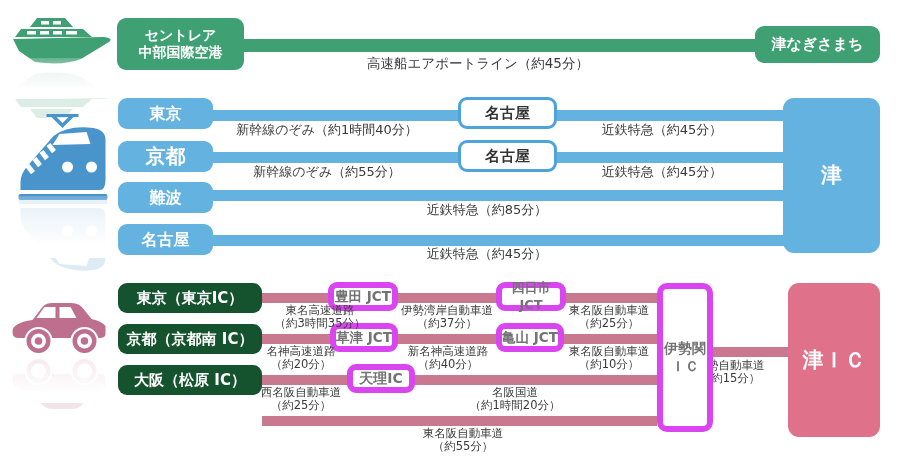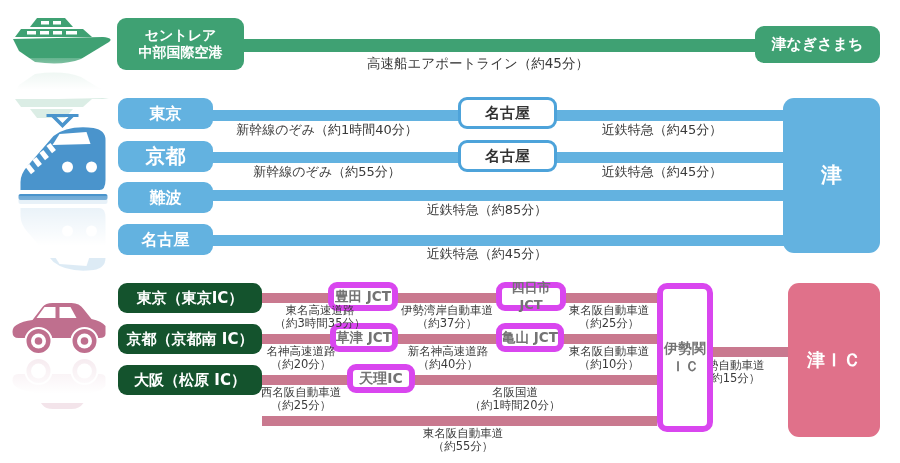--- a/index.html
+++ b/index.html
@@ -207,15 +207,15 @@
     <div>（約15分）</div>
   </div>
 
   <div class="node outline-pink" style="left:657px;top:283px;width:56px;height:149px;font-size:14px;border-radius:10px">
     <div>
         <div>伊勢関</div>
          <div>ＩＣ</div>
       </div>
   </div>
 
-  <div class="node pinkstrong" style="left:788px;top:283px;width:92px;height:154px;font-size:18px;border-radius:11px">津ＩＣ</div>
+  <div class="node pinkstrong" style="left:788px;top:283px;width:92px;height:154px;font-size:21px;border-radius:11px">津ＩＣ</div>
 
 </div>
 
 </body></html>

